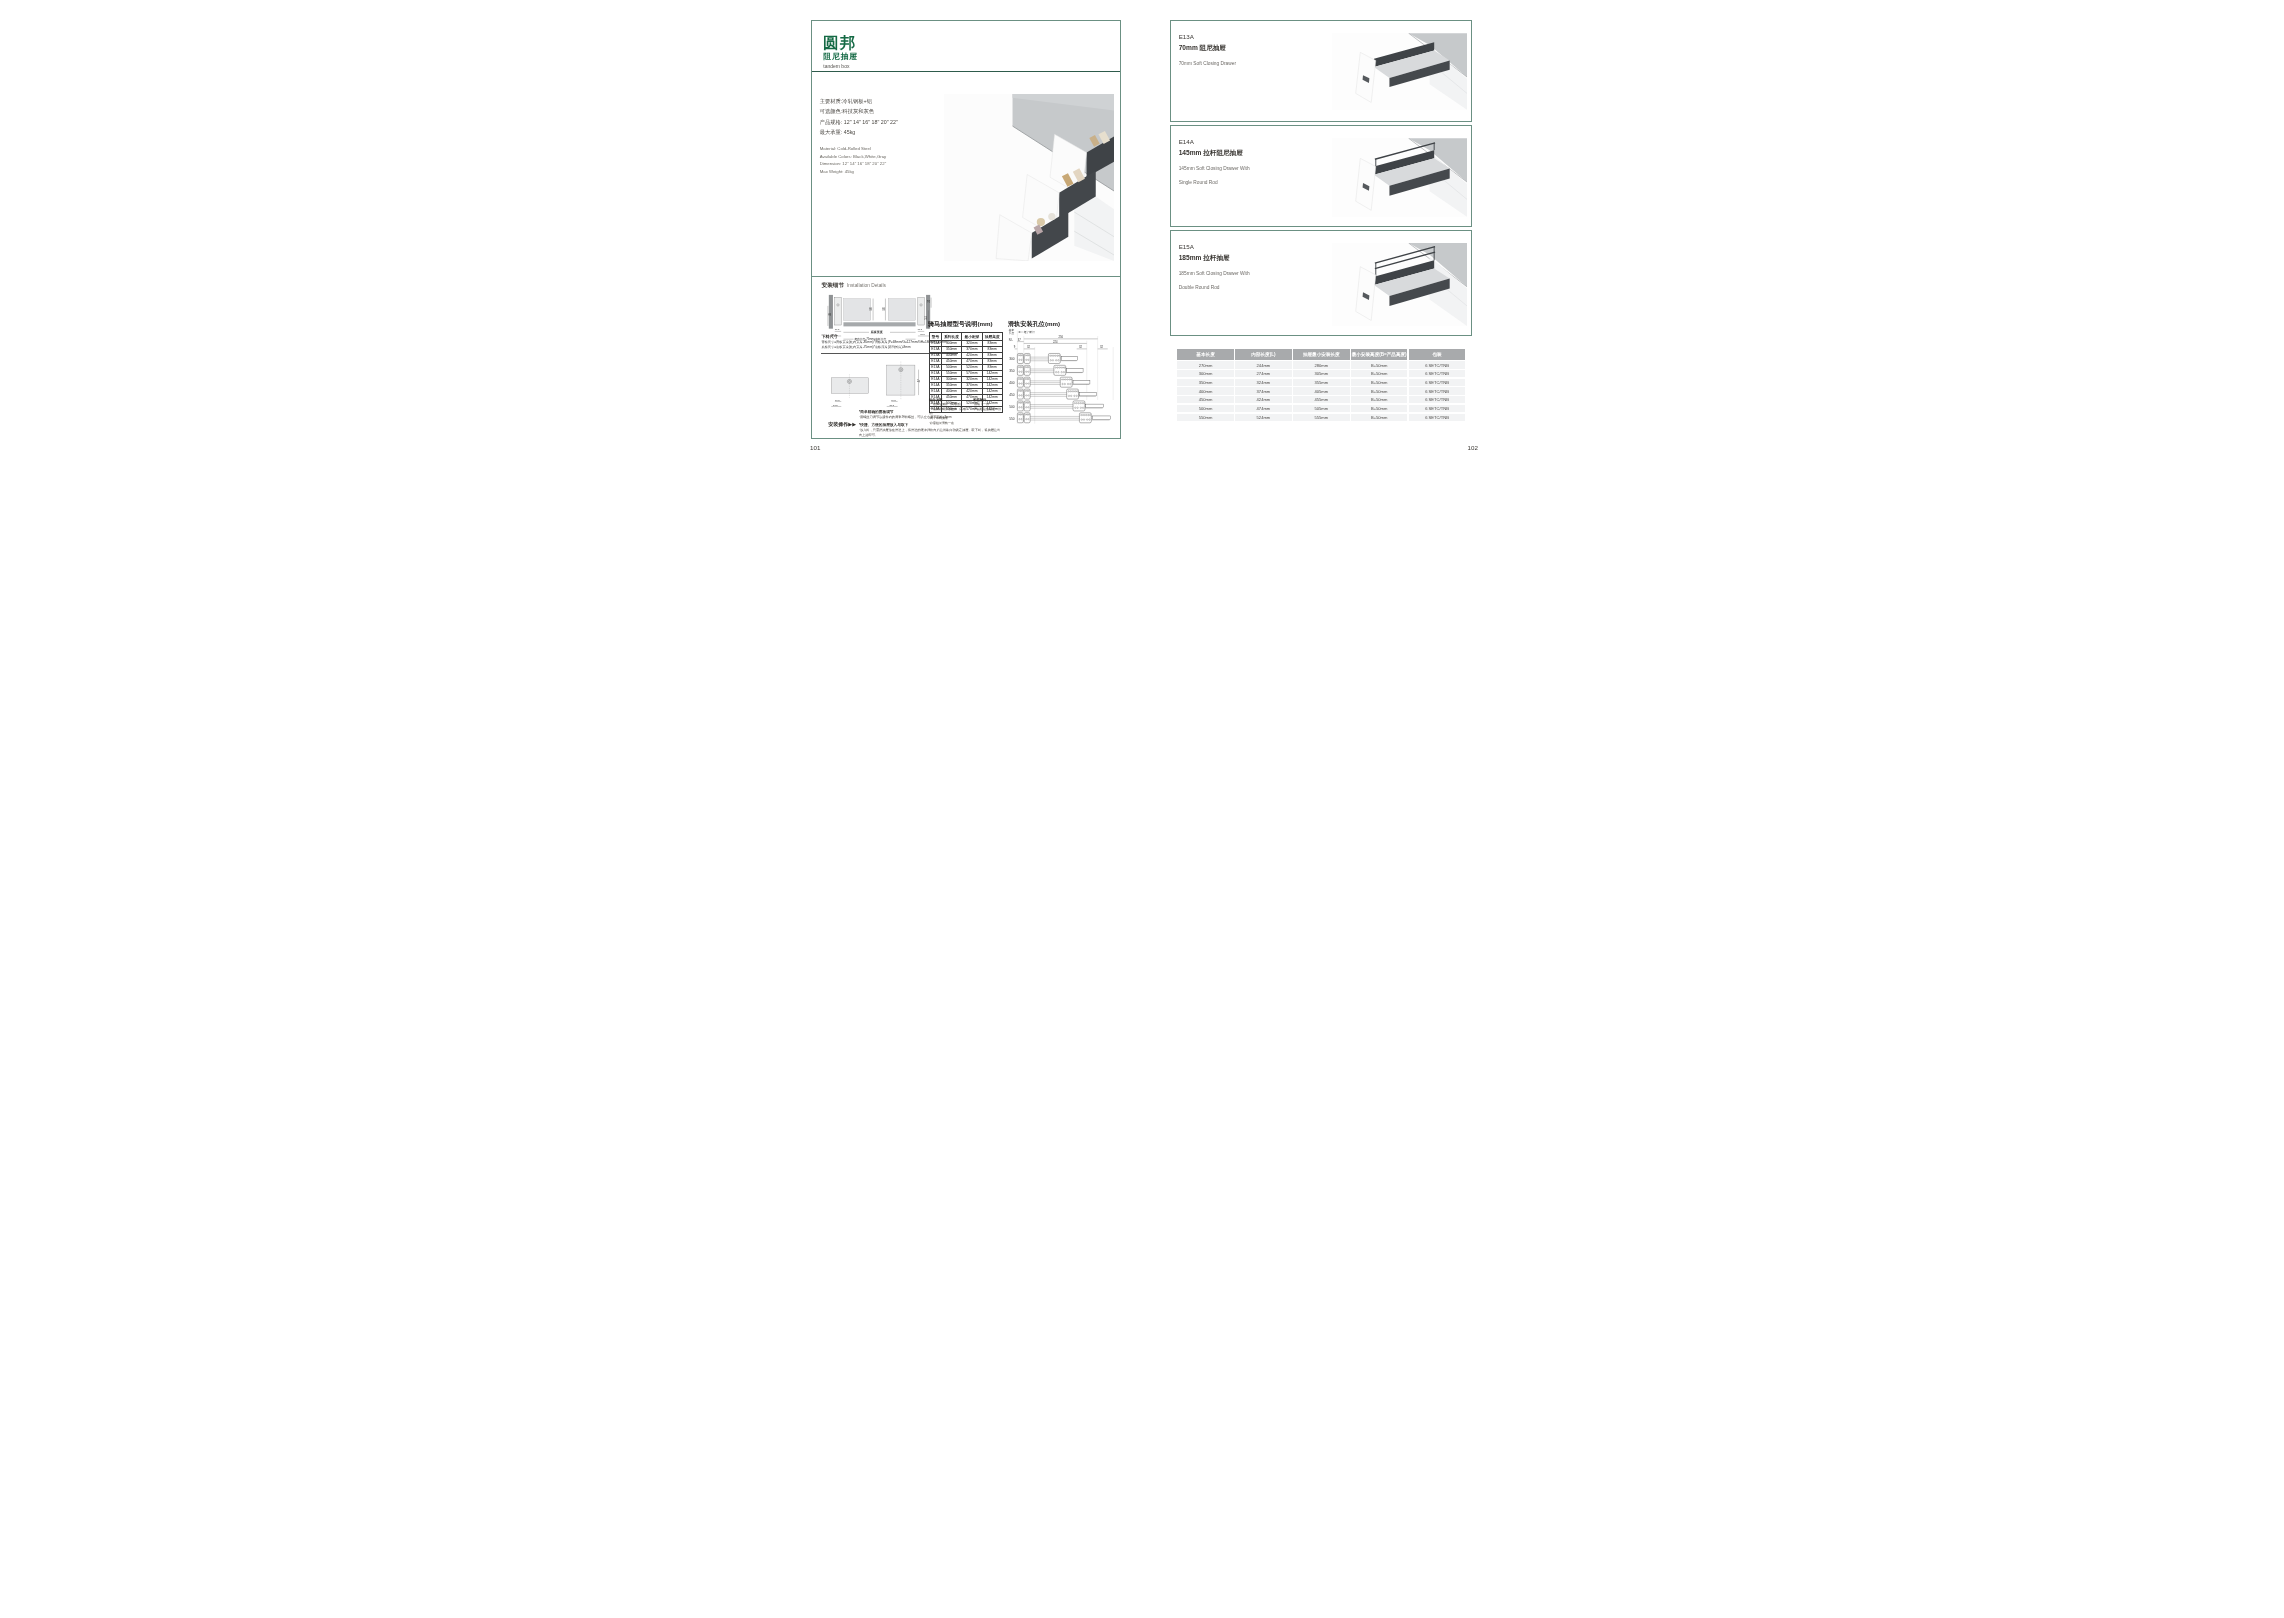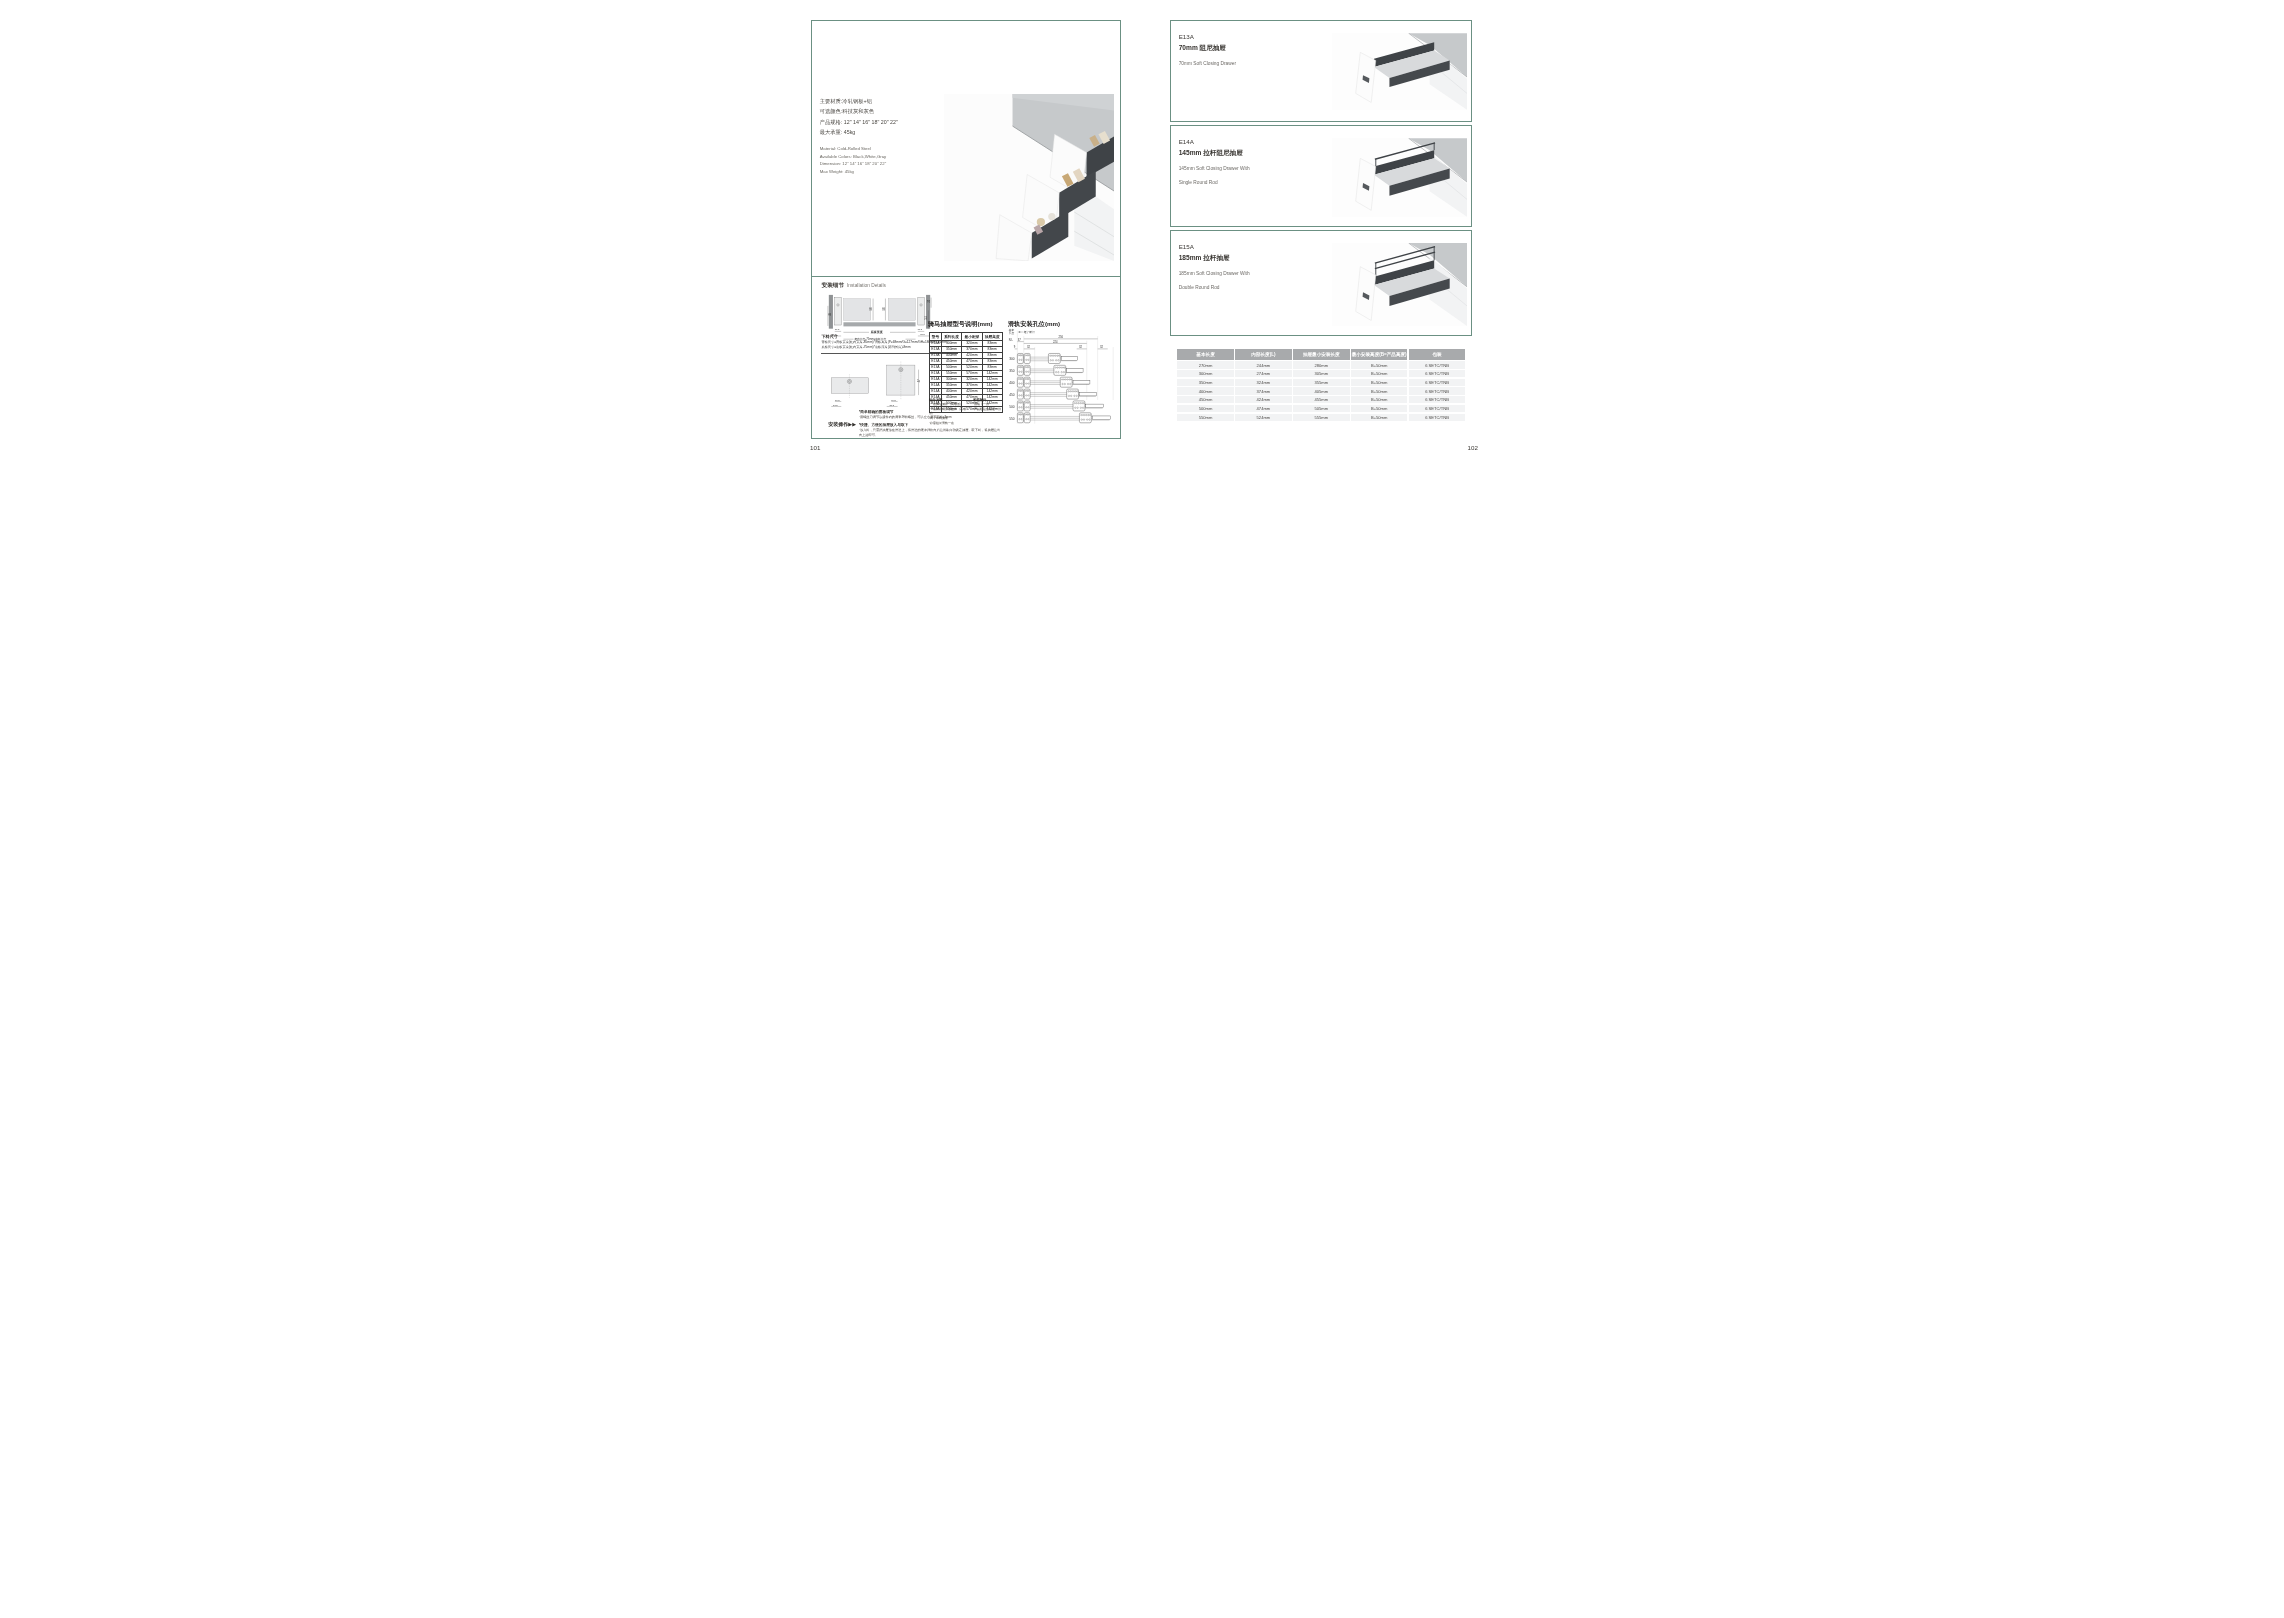--- a/index.html
+++ b/index.html
@@ -66,20 +66,25 @@
   .st-h{background:var(--th-bg);color:#fff;font-size:4.6px;font-weight:700;display:flex;align-items:center;justify-content:center;}
   .st-c{background:var(--tr-bg);color:#4c4a48;font-size:4.1px;display:flex;align-items:center;justify-content:center;}
   .pagenum{position:absolute;top:444px;font-size:6.2px;color:#3a3732;}
 </style>
 </head>
 <body>
 
 <div class="canvas">
 
   <section class="left-page">
+    <header class="lp-header">
+      <div class="brand-logo">圆邦</div>
+      <div class="brand-sub">阻尼抽屉</div>
+      <div class="brand-tag">tandem box</div>
+    </header>
 
     <div class="lp-product">
       <div class="specs">
         <p class="spec-cn">主要材质:冷轧钢板+铝</p>
         <p class="spec-cn">可选颜色:科技灰和灰色</p>
         <p class="spec-cn">产品规格: 12" 14" 16" 18" 20" 22"</p>
         <p class="spec-cn">最大承重: 45kg</p>
         <div class="en-block">
           <p class="spec-en">Material: Cold-Rolled Steel</p>
           <p class="spec-en">Available Colors: Black,White,Gray</p>

